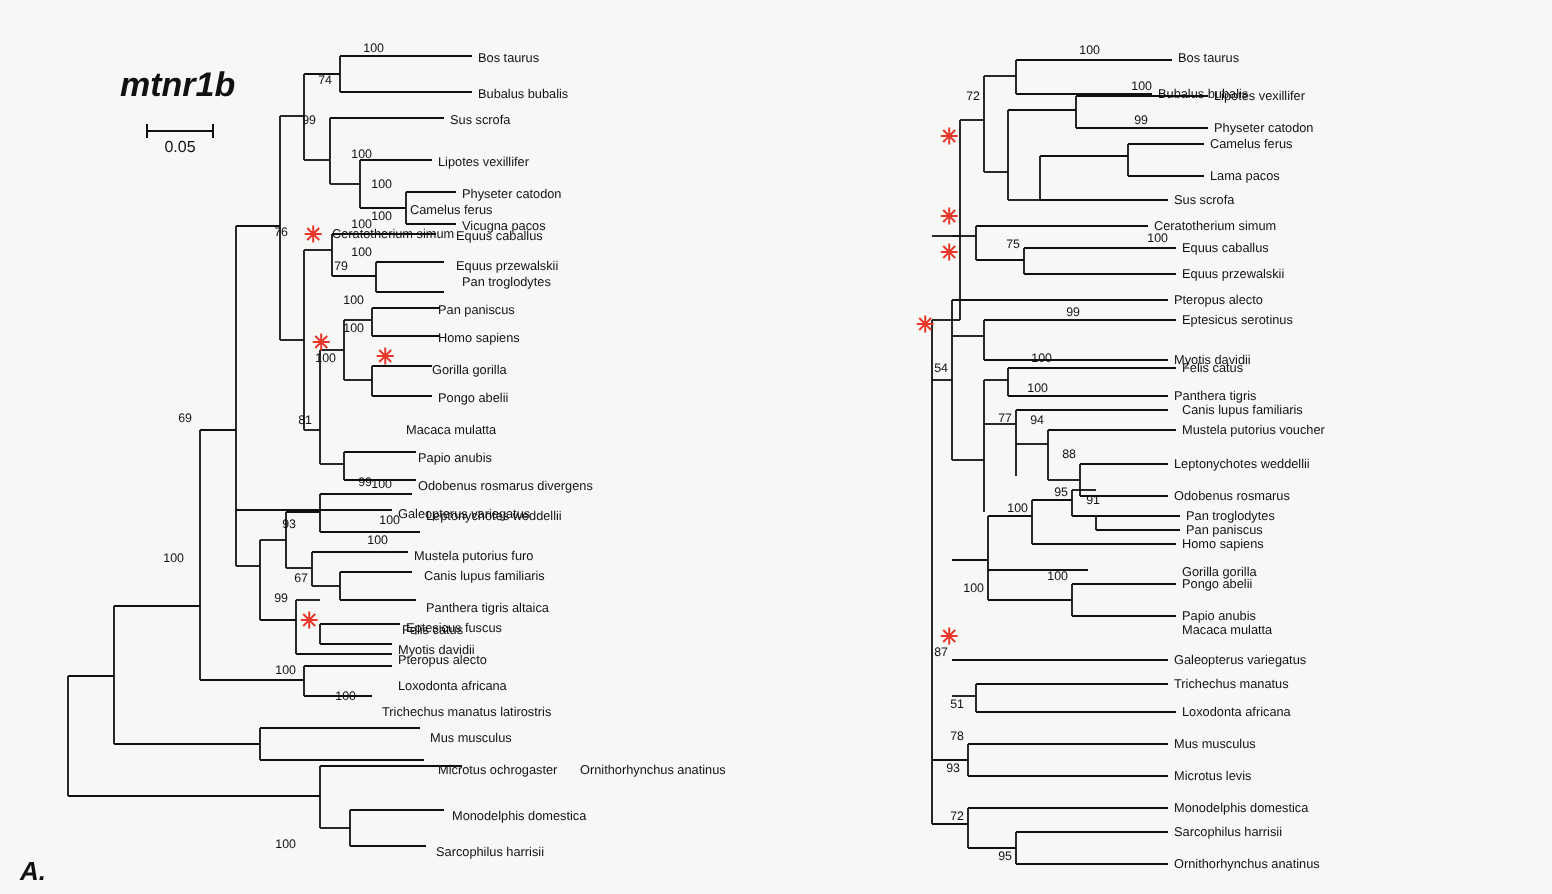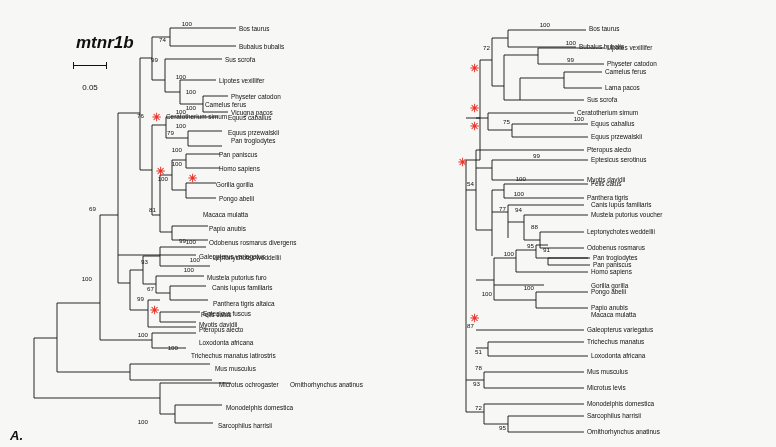--- a/index.html
+++ b/index.html
@@ -1,31 +1,31 @@
 <!DOCTYPE html>
 <html><head>
 <meta charset="utf-8">
 <style>
   html, body { margin:0; padding:0; background:#f7f7f5; }
   body { width:776px; height:447px; font-family:"Liberation Sans", sans-serif; overflow:hidden; position:relative; }
   .panel { position:absolute; top:0; height:447px; }
   #panel-a { left:0; width:388px; }
   #panel-b { left:388px; width:388px; }
   .tree-svg { position:absolute; left:0; top:0; }
-  .gene-label { position:absolute; font-style:italic; font-weight:bold; font-size:17px; color:#111;margin-left:16px; }
+  .gene-label { position:absolute; font-style:italic; font-weight:bold; font-size:17px; color:#111; }
   #gene-a { left:60px; top:33px; }
   .scale { position:absolute; font-size:8px; color:#111; text-align:center; }
   #scale-a { left:64px; top:62px; width:52px; }
   .scale .bar { position:relative; height:7px; }
   .scale .bar .h { position:absolute; left:50%; transform:translateX(-50%); width:34px; height:1px; background:#111; top:3px; }
   .scale .bar .l { position:absolute; left:50%; transform:translateX(-50%); width:34px; height:7px; }
   .scale .bar .l:before, .scale .bar .l:after { content:""; position:absolute; top:0; width:1px; height:7px; background:#111; }
   .scale .bar .l:before { left:0; }
   .scale .bar .l:after { right:0; }
-  .scale .num { margin-top:14px; font-size:8px; }
+  .scale .num { margin-top:0px; font-size:8px; }
   .pnl-letter { position:absolute; font-weight:bold; font-style:italic; font-size:13px; color:#111; }
   #letter-a { left:10px; top:428px; }
   text.taxon { font-family:"Liberation Sans", sans-serif; font-size:6.4px; fill:#111; }
   text.boot { font-family:"Liberation Sans", sans-serif; font-size:6.2px; fill:#111; }
   text.star { font-family:"Liberation Sans", sans-serif; font-size:11px; fill:#e8352a; font-weight:bold; }
   path.branch, line.branch { stroke:#111; stroke-width:0.9; fill:none; }
 </style>
 </head>
 <body>
 

